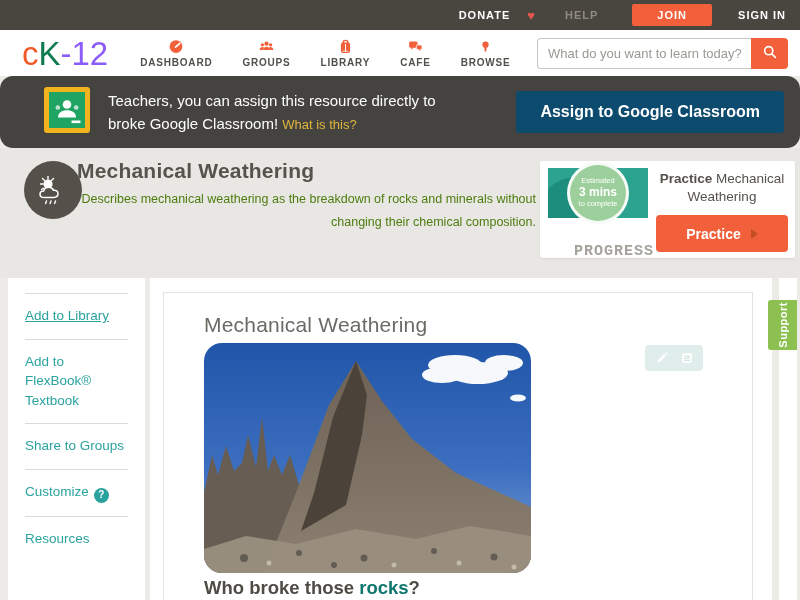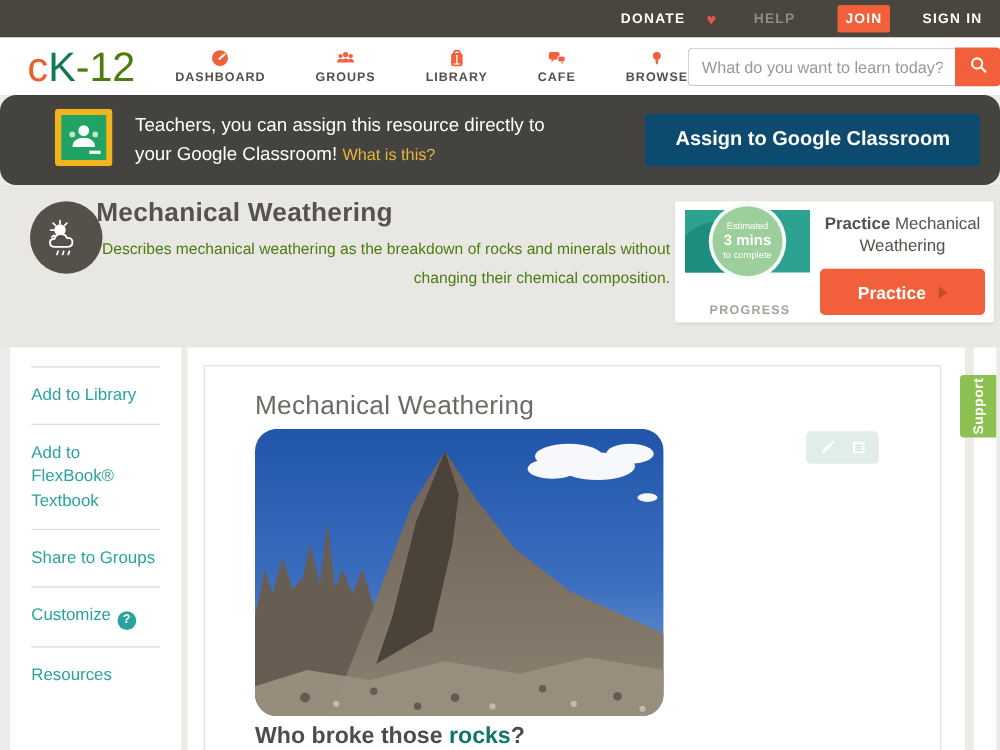--- a/index.html
+++ b/index.html
@@ -5,30 +5,30 @@
   * { margin:0; padding:0; box-sizing:border-box; }
   body { background:#ddd; font-family:"Liberation Sans", sans-serif; }
   .screen { position:relative; width:800px; height:600px; background:#edebe8; overflow:hidden; margin:0 auto; }
 
   
   .topbar { height:30px; background:#49453f; display:flex; align-items:center; justify-content:flex-end; padding-right:14px; gap:0; }
   .topbar .tb-item { font-size:11px; font-weight:bold; letter-spacing:1px; color:#fff; margin-left:30px; cursor:pointer; }
   .tb-donate { display:flex; align-items:center; gap:17px; }
   .tb-heart { color:#e4574f; font-size:13px; letter-spacing:0; }
   .tb-help { color:#8f8b84 !important; }
-  .tb-join { background:#f1603a; padding:5px 6px; border-radius:2px; margin-left:34px !important; }
+  .tb-join { background:#f1603a; padding:5px 25px; border-radius:2px; margin-left:34px !important; }
   .tb-signin { margin-left:26px !important; }
 
   
   .navbar { height:46px; background:#fff; display:flex; align-items:center; padding:0 12px 0 22px; }
   .logo { font-size:33px; line-height:1; display:flex; align-items:baseline; cursor:pointer; }
   .logo-c { color:#f15a29; }
   .logo-k { color:#0e7a4e; }
-  .logo-12 { color:#4d7c0f; }
-  .nav-items { display:flex; margin-left:32px; gap:40px; }
+  .logo-12 { color:#8b5cf6; }
+  .nav-items { display:flex; margin-left:32px; gap:30px; }
   .nav-item { display:flex; flex-direction:column; align-items:center; gap:2px; cursor:pointer; }
   .nav-item svg { display:block; }
   .nav-label { font-size:10px; font-weight:bold; letter-spacing:.8px; color:#52504a; }
   .searchwrap { margin-left:auto; display:flex; align-items:stretch; height:31px; }
   .search-input { width:214px; border:1px solid #c9c6c0; border-right:none; border-radius:4px 0 0 4px; padding:0 10px; font-size:13px; color:#666; outline:none; font-family:"Liberation Sans",sans-serif; }
   .search-input::placeholder { color:#9b9892; }
   .search-btn { width:37px; background:#f1603a; border:none; border-radius:0 4px 4px 0; display:flex; align-items:center; justify-content:center; cursor:pointer; }
 
   
   .gc-banner { height:72px; background:#454340; display:flex; align-items:center; padding:0 16px 0 44px;border-radius:13px; }
@@ -41,34 +41,34 @@
   .res-header { position:relative; height:130px; background:#e9e7e3; }
   .res-circle { position:absolute; left:24px; top:13px; width:58px; height:58px; border-radius:50%; background:#55514a; display:flex; align-items:center; justify-content:center; }
   .res-title { position:absolute; left:77px; top:11px; font-size:21px; font-weight:bold; color:#56534c; letter-spacing:.2px; }
   .res-desc { position:absolute; left:78px; top:40px; width:458px; font-size:12.5px; color:#4d7c0f; line-height:1.8;text-align:right; }
 
   .practice-card { position:absolute; left:540px; top:13px; width:255px; height:97px; background:#fff; border-radius:2px; box-shadow:0 1px 2px rgba(0,0,0,.08); }
   .practice-img { position:absolute; left:8px; top:7px; width:100px; height:50px; background:radial-gradient(circle at 28% 95%, #1d8d7e 0 44%, rgba(0,0,0,0) 45%), #2ca390; display:flex; align-items:center; justify-content:center; }
   .est-badge { width:62px; height:62px; border-radius:50%; background:#9ccf9b; border:3px solid rgba(255,255,255,.92); color:#fff; display:flex; flex-direction:column; align-items:center; justify-content:center; text-align:center; line-height:1.15; }
   .est-line1, .est-line3 { font-size:7.5px; }
   .est-line2 { font-size:12px; font-weight:bold; }
-  .progress-label { position:absolute; left:10px; top:82px; width:100px; text-align:center; font-size:10px; font-weight:bold; letter-spacing:1px; color:#a5a29b; }
+  .progress-label { position:absolute; left:24px; top:82px; width:100px; text-align:center; font-size:15px; font-weight:bold; letter-spacing:1px; color:#a5a29b;font-family:Liberation Mono, monospace; }
   .practice-right { position:absolute; left:116px; top:9px; width:132px; text-align:center; }
   .practice-title { font-size:13.5px; color:#55524c; line-height:1.35; }
   .practice-title b { font-weight:bold; }
   .practice-btn { margin-top:9px; width:100%; height:37px; background:#f1603a; border:none; border-radius:4px; color:#fff; font-size:14px; font-weight:bold; font-family:"Liberation Sans",sans-serif; display:flex; align-items:center; justify-content:center; gap:10px; cursor:pointer; }
   .arrow-right { width:0; height:0; border-top:5px solid transparent; border-bottom:5px solid transparent; border-left:7px solid #c14f22; }
 
   
   .content { position:absolute; left:0; top:278px; right:0; bottom:0; background:#edebe8; }
   .right-rail { position:absolute; left:779px; top:278px; width:18px; bottom:0; background:#fff; }
 
   .sidebar { position:absolute; left:8px; top:278px; width:137px; bottom:0; background:#fff; padding:2px 17px 0 17px; }
   .sb-item { border-top:1px solid #dcdad6; padding:12px 0 13px 0; font-size:13.5px; color:#2aa39e; line-height:1.45; cursor:pointer; }
-  .sb-item:first-child { margin-top:13px; }
+  .sb-item:first-child { margin-top:13px;text-decoration:underline; }
   .sb-badge { display:inline-flex; width:15px; height:15px; border-radius:50%; background:#2aa39e; color:#fff; font-size:10px; font-weight:bold; align-items:center; justify-content:center; vertical-align:-2px; margin-left:5px; }
 
   .main-panel { position:absolute; left:150px; top:278px; width:622px; bottom:0; background:#fff; }
   .article-card { position:absolute; left:13px; top:14px; width:590px; bottom:-2px; background:#fff; border:1px solid #e4e2de; }
   .article-title { position:absolute; left:40px; top:20px; font-size:21px; color:#6b6b65; letter-spacing:.2px; }
   .lesson-image { position:absolute; left:40px; top:50px; width:327px; height:230px; border-radius:18px; overflow:hidden; }
   .lesson-image svg { display:block; }
   .anno-bar { position:absolute; left:481px; top:52px; width:58px; height:26px; background:#e0edeb; border-radius:4px; display:flex; align-items:center; justify-content:center; gap:11px; }
   .anno-btn { cursor:pointer; display:flex; }
   .question { position:absolute; left:40px; top:284px; font-size:18.5px; font-weight:bold; color:#4f4c46; }
@@ -173,21 +173,21 @@
           <rect x="5" y="5" width="36" height="36" fill="#1fa463"></rect>
           <circle cx="23" cy="17.5" r="4.3" fill="#fff"></circle>
           <path d="M14 30.5c0-5 4.2-7.3 9-7.3s9 2.3 9 7.3z" fill="#fff"></path>
           <circle cx="13.8" cy="20.5" r="2.3" fill="#bfe3d2"></circle>
           <circle cx="32.2" cy="20.5" r="2.3" fill="#bfe3d2"></circle>
           <rect x="27.5" y="33.5" width="9" height="2.6" fill="#fff"></rect>
         </svg>
     </div>
     <div class="gc-text">
       <span>Teachers, you can assign this resource directly to</span><br>
-      <span>your Google Classroom!</span>
+      <span>broke Google Classroom!</span>
       <span class="gc-link">What is this?</span>
     </div>
     <button class="gc-btn">Assign to Google Classroom</button>
   </div>
 
   <div class="res-header">
     <div class="res-circle">
       <svg width="40" height="40" viewBox="0 0 40 40">
         <g stroke="#fff" stroke-width="1.4" stroke-linecap="round">
           <line x1="15" y1="6.5" x2="15" y2="9"></line>

